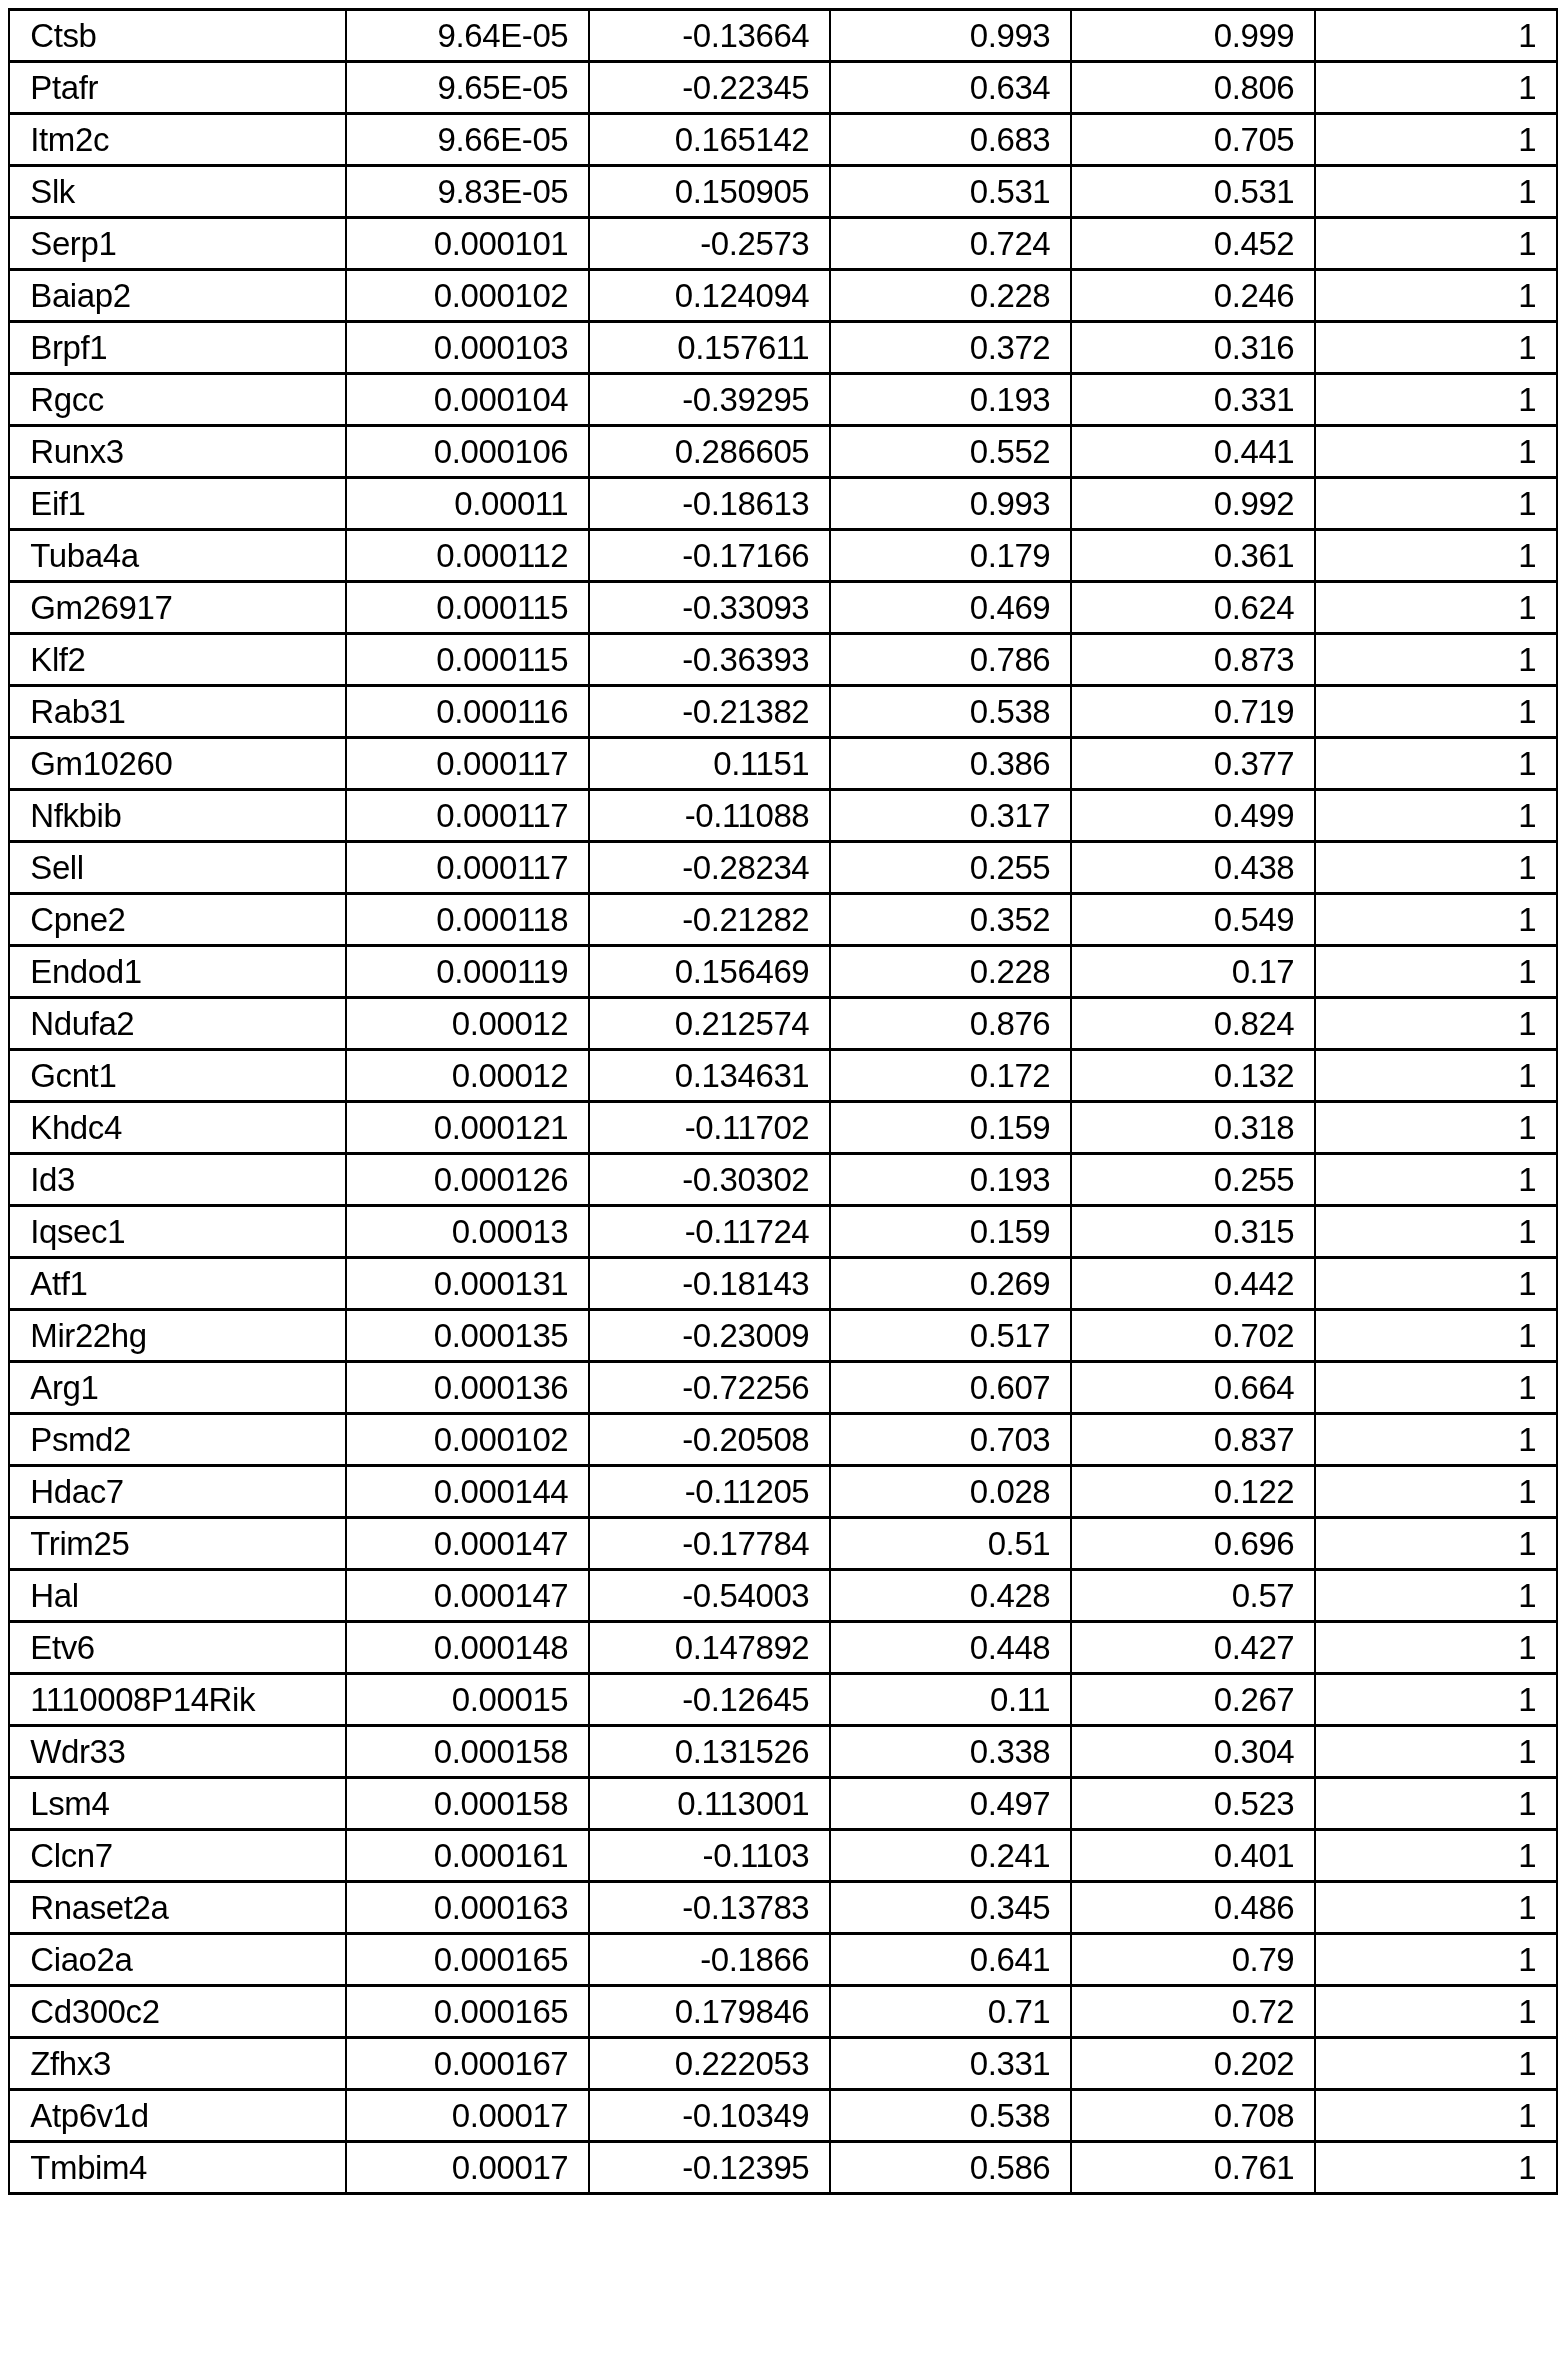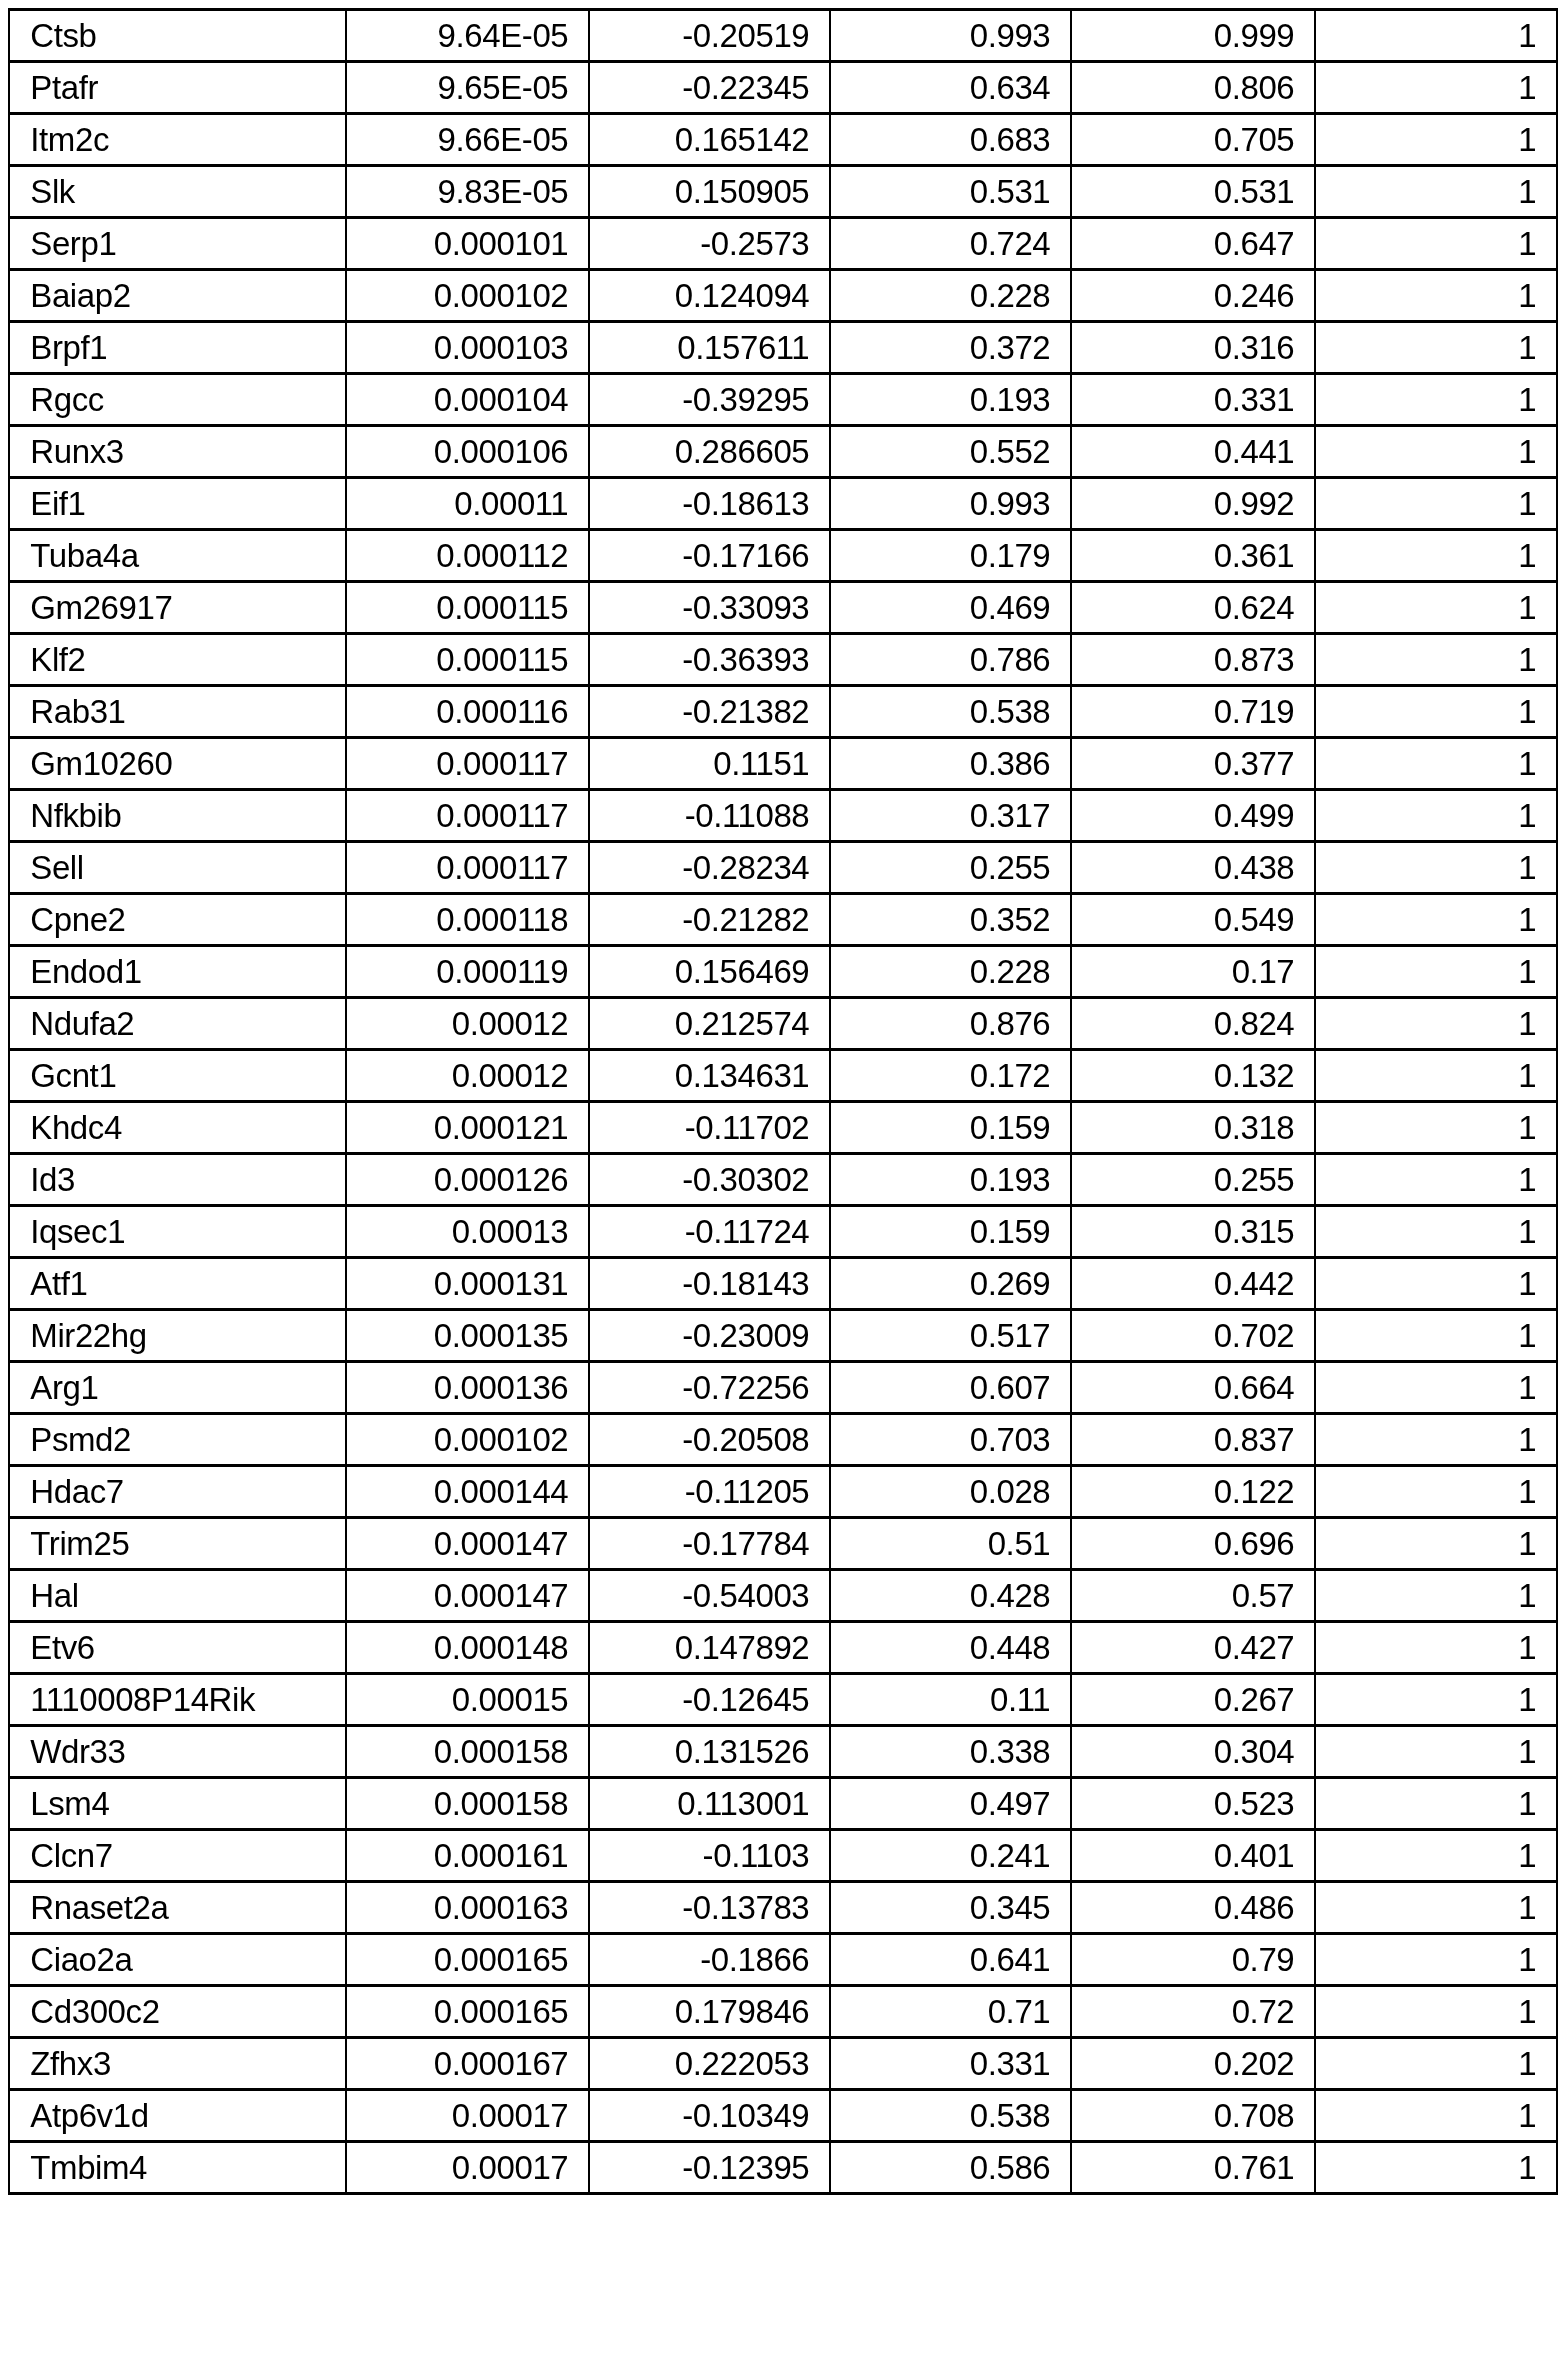--- a/index.html
+++ b/index.html
@@ -56,21 +56,21 @@
       <col style="width:243px">
       <col style="width:241px">
       <col style="width:241px">
       <col style="width:244px">
       <col style="width:242px">
     </colgroup>
     <tbody>
         <tr>
           <td class="cell-text">Ctsb</td>
           <td class="cell-num">9.64E-05</td>
-          <td class="cell-num">-0.20519</td>
+          <td class="cell-num">-0.13664</td>
           <td class="cell-num">0.993</td>
           <td class="cell-num">0.999</td>
           <td class="cell-num">1</td>
         </tr>
         <tr>
           <td class="cell-text">Ptafr</td>
           <td class="cell-num">9.65E-05</td>
           <td class="cell-num">-0.22345</td>
           <td class="cell-num">0.634</td>
           <td class="cell-num">0.806</td>
@@ -90,21 +90,21 @@
           <td class="cell-num">0.150905</td>
           <td class="cell-num">0.531</td>
           <td class="cell-num">0.531</td>
           <td class="cell-num">1</td>
         </tr>
         <tr>
           <td class="cell-text">Serp1</td>
           <td class="cell-num">0.000101</td>
           <td class="cell-num">-0.2573</td>
           <td class="cell-num">0.724</td>
-          <td class="cell-num">0.647</td>
+          <td class="cell-num">0.452</td>
           <td class="cell-num">1</td>
         </tr>
         <tr>
           <td class="cell-text">Baiap2</td>
           <td class="cell-num">0.000102</td>
           <td class="cell-num">0.124094</td>
           <td class="cell-num">0.228</td>
           <td class="cell-num">0.246</td>
           <td class="cell-num">1</td>
         </tr>

